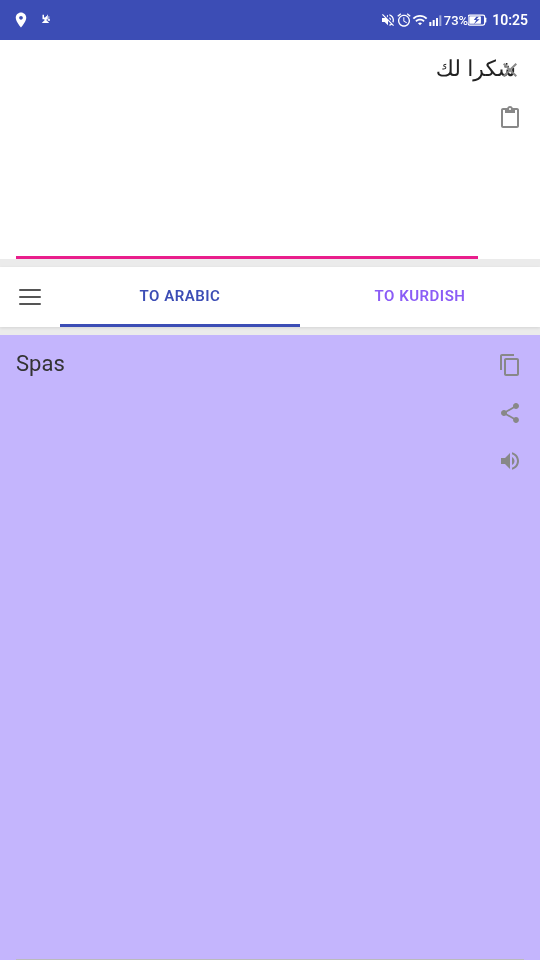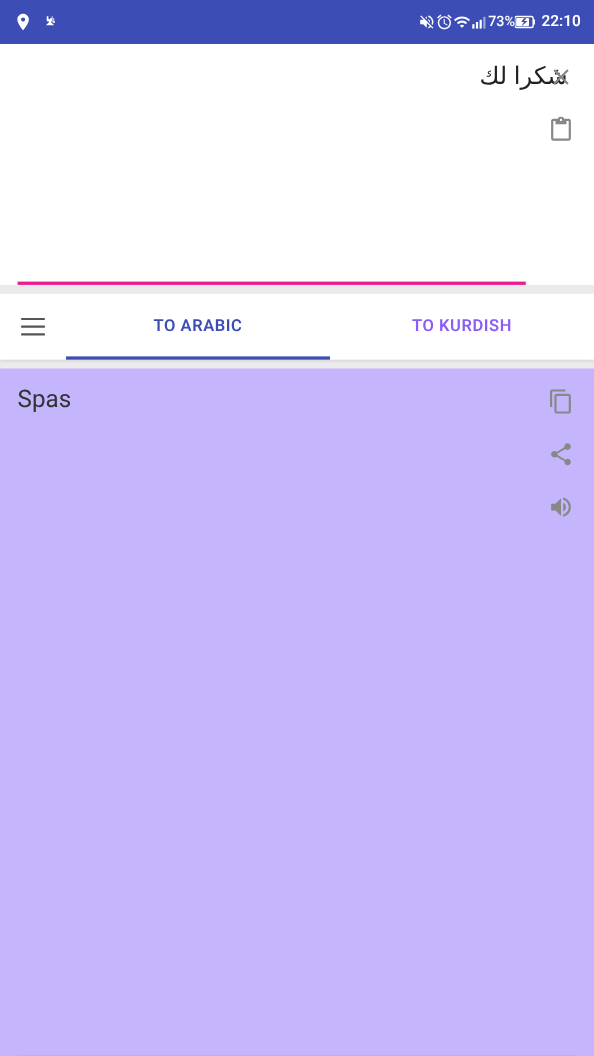--- a/index.html
+++ b/index.html
@@ -235,21 +235,21 @@
 
     <span>73%</span>
 
     <svg width="20" height="14" viewBox="0 0 24 14" fill="white">
       <rect x="0" y="1" width="20" height="12" rx="2" ry="2" stroke="white" stroke-width="1.5" fill="none"></rect>
       <rect x="1.5" y="2.5" width="14" height="9" rx="1" fill="white"></rect>
       <rect x="20" y="4" width="2" height="6" rx="1" fill="white"></rect>
       <path d="M10 3l-3 4h3l-3 5 7-6h-4l3-3z" fill="#3c4db5"></path>
     </svg>
 
-    <span style="font-weight:600; font-size:14px; margin-left:4px;">22:10</span>
+    <span style="font-weight:600; font-size:14px; margin-left:4px;">10:25</span>
   </div>
 </div>
 
 <div class="content">
 
   <div class="input-card">
     <div class="input-actions">
 
       <div class="icon-btn">
         <svg viewBox="0 0 24 24">

